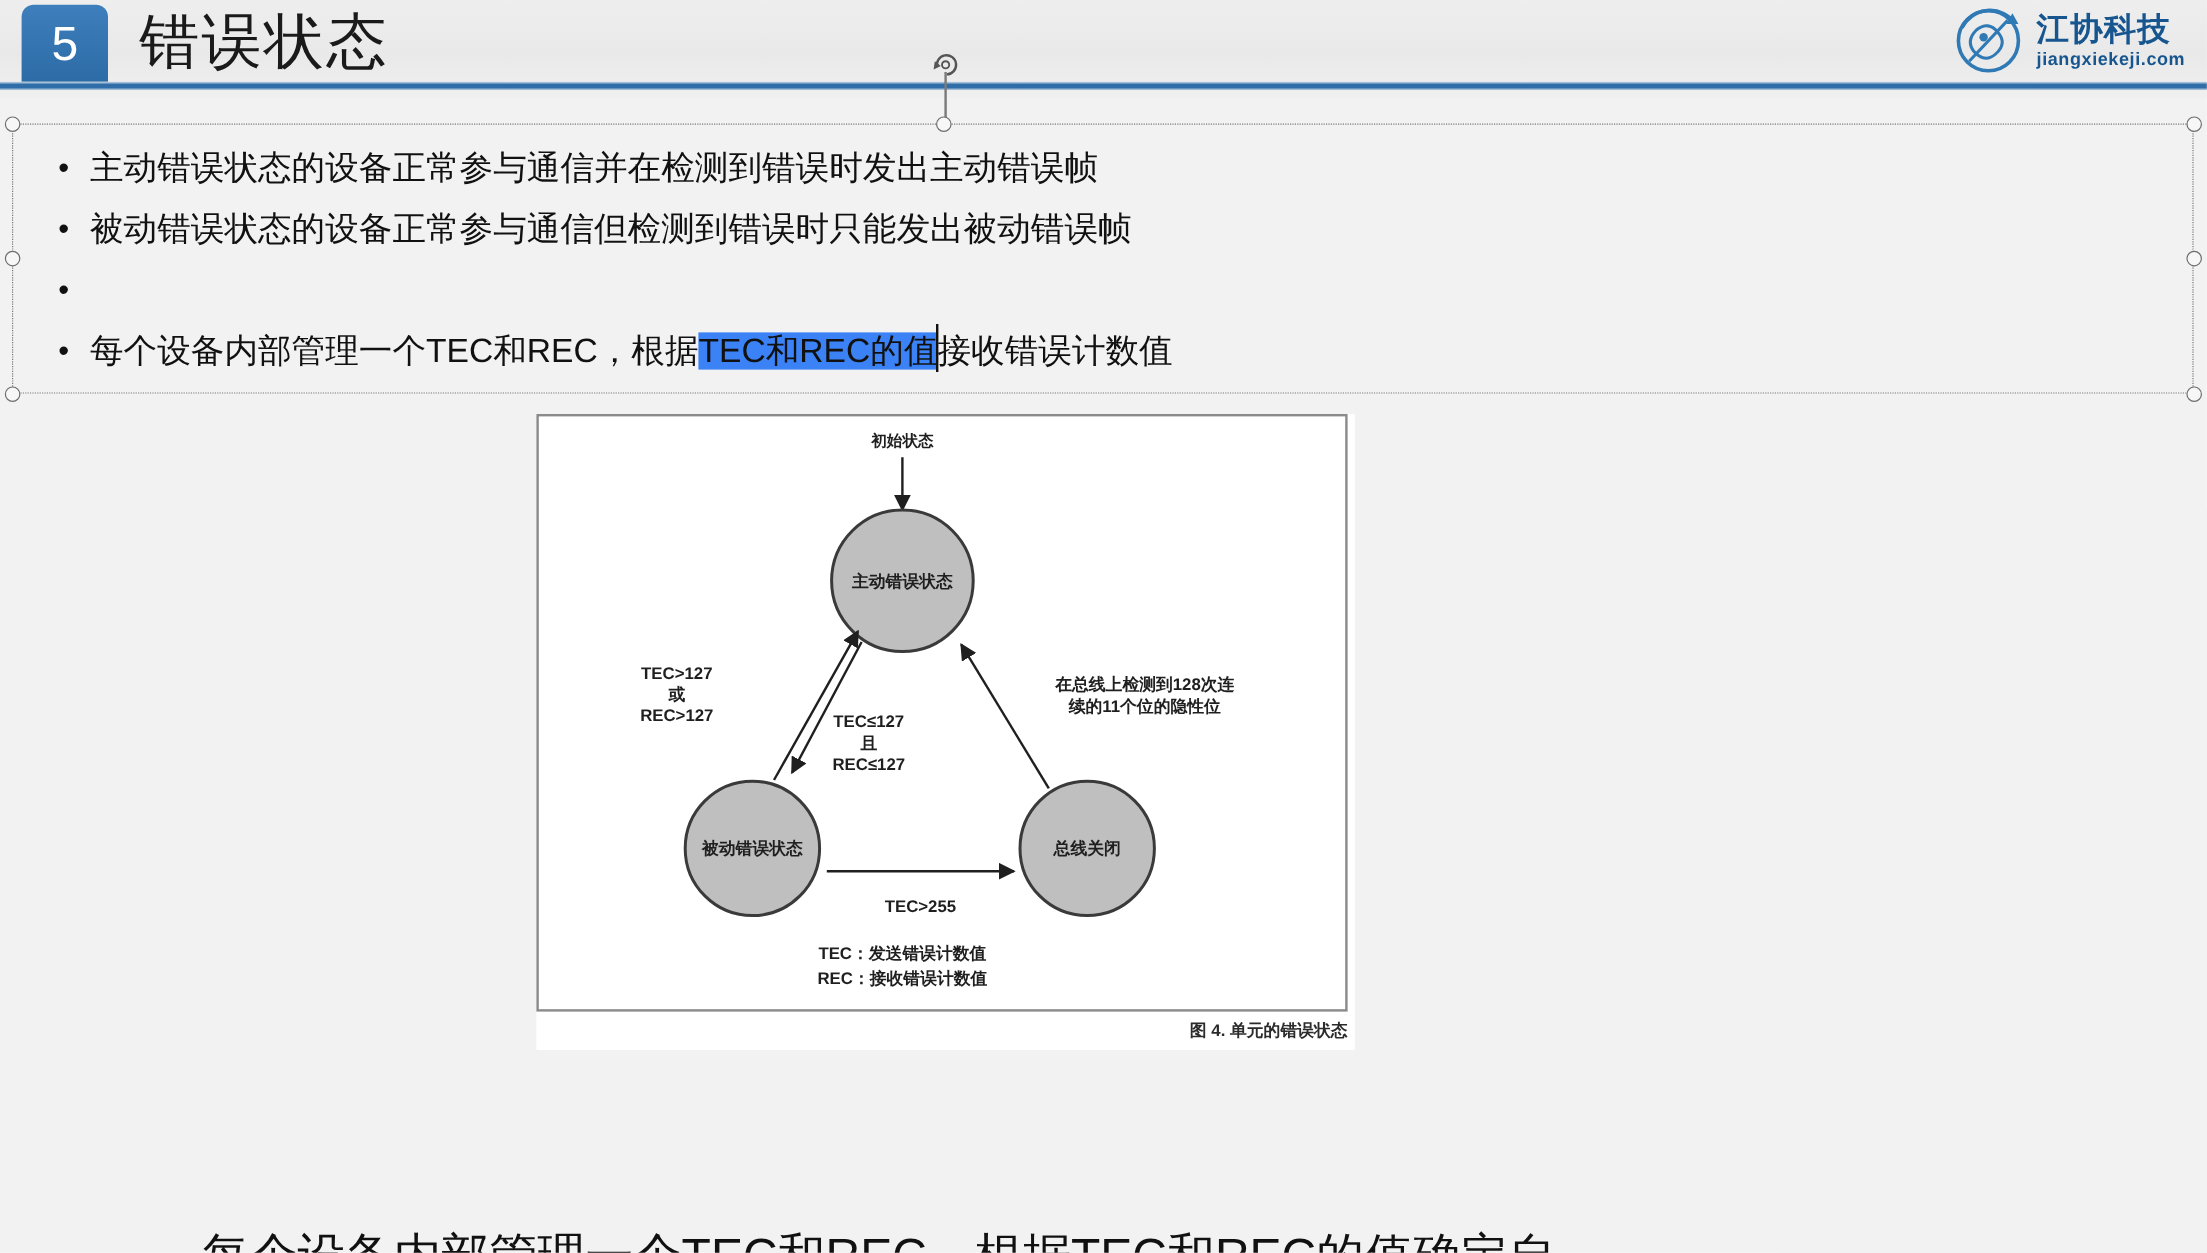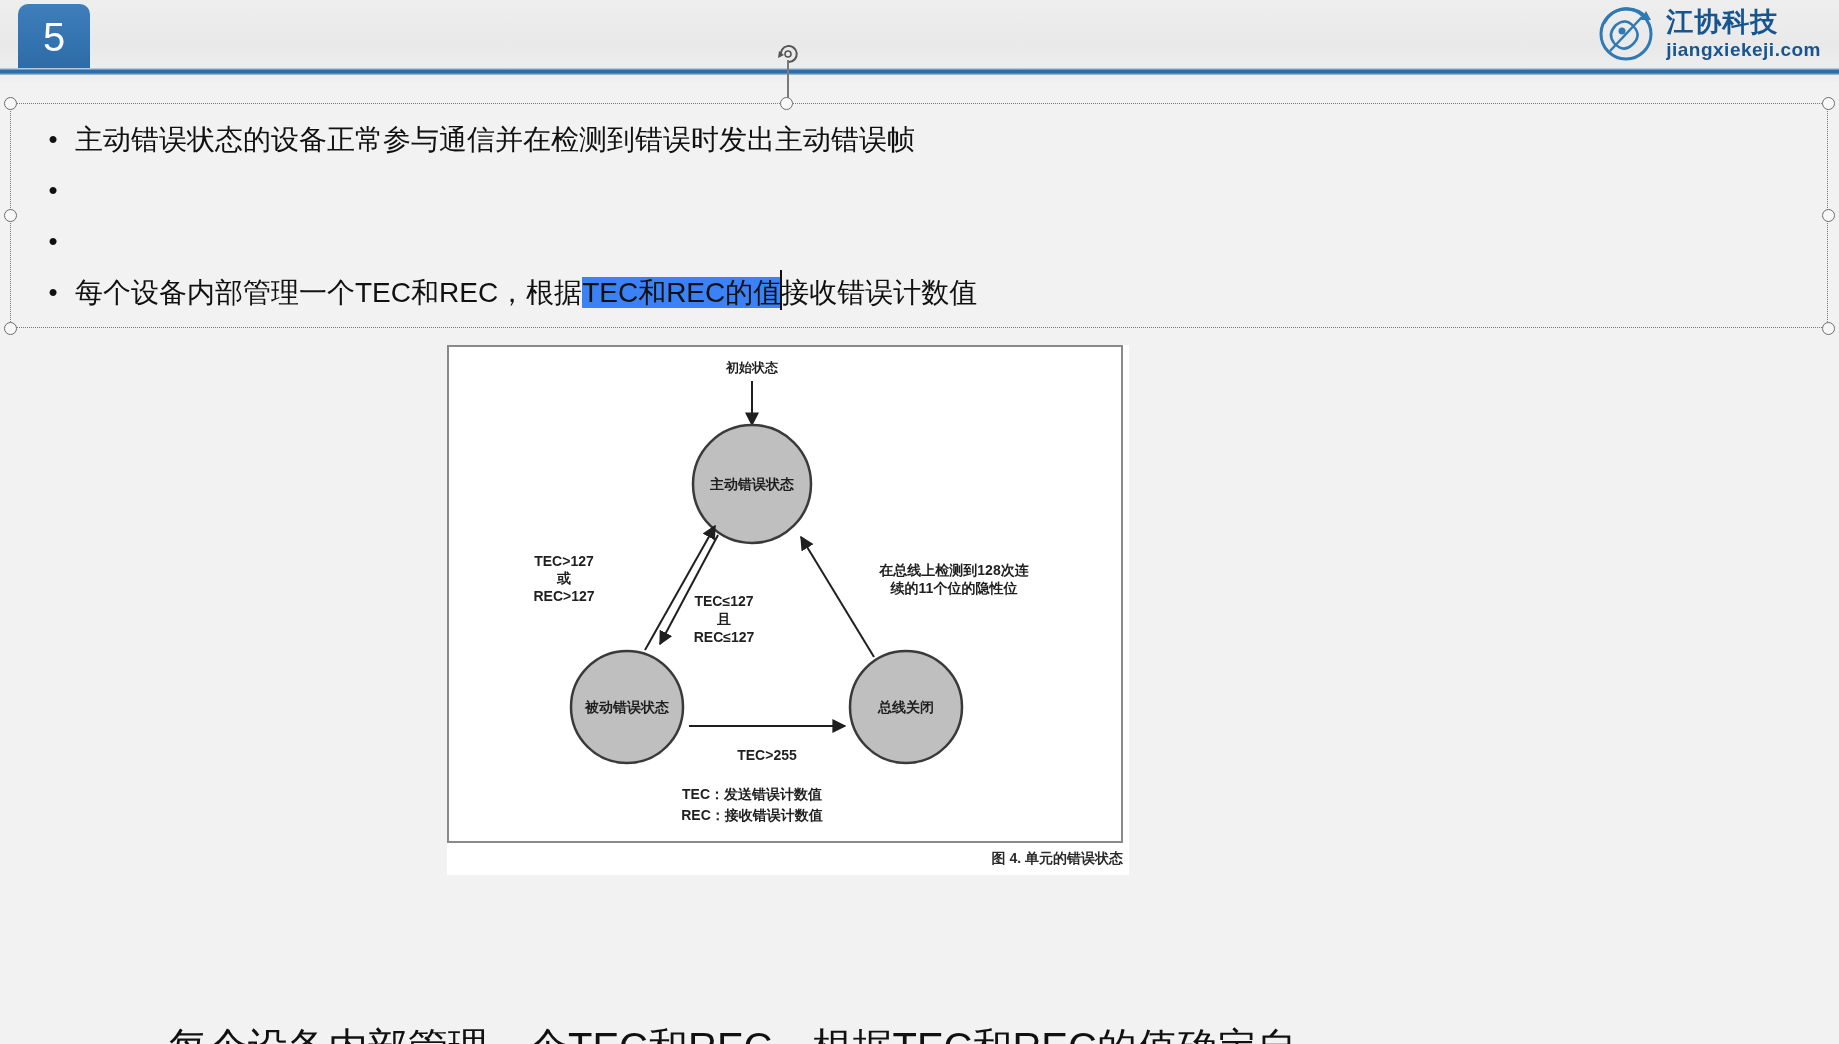--- a/index.html
+++ b/index.html
@@ -84,21 +84,21 @@
     flex-direction: column;
     line-height: 1;
   }
   .brand-cn {
     font-size: 27px;
     color: #17558f;
     font-weight: 700;
     letter-spacing: 1px;
   }
   .brand-en {
-    font-size: 19px;
+    font-size: 15px;
     color: #17558f;
     font-weight: 700;
     letter-spacing: 0.5px;
     margin-top: 4px;
   }
 
   
   .textbox {
     position: absolute;
     left: 10px;
@@ -237,20 +237,21 @@
     line-height: 50px;
   }
 </style>
 </head>
 <body>
 
 <div class="slide">
 
   <div class="header">
     <div class="slide-number-badge">5</div>
+    <div class="slide-title">错误状态</div>
     <div class="header-rule"></div>
 
     <div class="brand">
       <div class="brand-mark">
         <svg width="62" height="58" viewBox="0 0 62 58">
           <circle cx="30" cy="29" r="25" fill="none" stroke="#2f79b5" stroke-width="3"></circle>
           <path d="M8 18 A26 26 0 0 1 52 14" fill="none" stroke="#2f79b5" stroke-width="3"></path>
           <path d="M50 6 L55 15 L45 15 Z" fill="#2f79b5"></path>
           <path d="M20 20 q10 -8 18 2 q8 9 -2 18 q-9 8 -18 -2 q-7 -9 2 -18 Z" fill="none" stroke="#2f79b5" stroke-width="2.5"></path>
           <circle cx="26" cy="26" r="3.5" fill="#2f79b5"></circle>
@@ -276,20 +277,21 @@
   <div class="textbox">
     <div class="bullets">
 
       <div class="bullet-row">
         <span class="bullet-dot">•</span>
         <span class="bullet-text">主动错误状态的设备正常参与通信并在检测到错误时发出主动错误帧</span>
       </div>
 
       <div class="bullet-row">
         <span class="bullet-dot">•</span>
+        <span class="bullet-text">被动错误状态的设备正常参与通信但检测到错误时只能发出被动错误帧</span>
       </div>
 
       <div class="bullet-row">
         <span class="bullet-dot">•</span>
       </div>
 
       <div class="bullet-row">
         <span class="bullet-dot">•</span>
         <span class="bullet-text"><span>每个设备内部管理一个TEC和REC，根据</span><span class="sel-highlight">TEC和REC的值</span><span class="caret"></span><span>接收错误计数值</span></span>
       </div>

